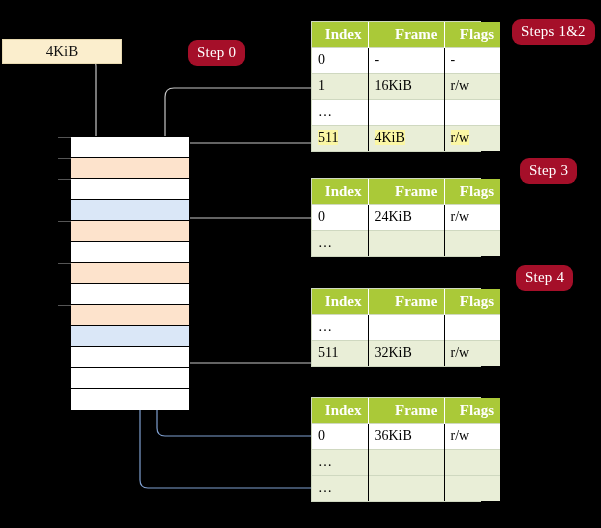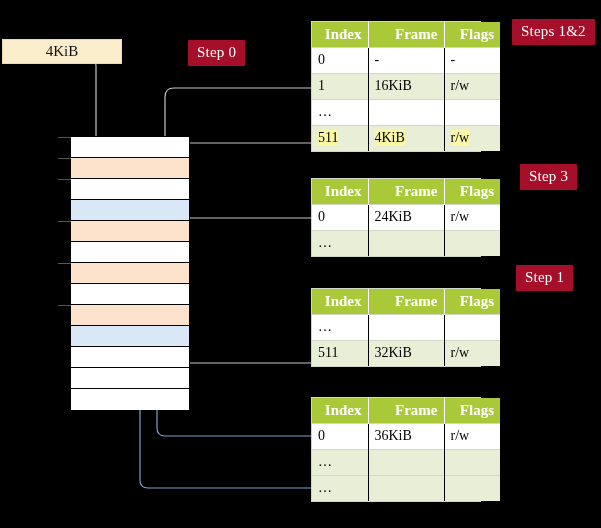--- a/index.html
+++ b/index.html
@@ -12,21 +12,21 @@
   #wires{position:absolute;left:0;top:0;width:601px;height:528px;pointer-events:none;}
 
   
   .badge{
     position:absolute;
     background:#a50f29;
     color:#fff;
     font-size:15px;
     line-height:1;
     padding:5px 9px 6px 9px;
-    border-radius:1px;
+    border-radius:9px;
     white-space:nowrap;
     letter-spacing:.2px;
   }
 
   
   .req-box{
     position:absolute;
     background:#fbeecd;
     border:1px solid #e7d9b0;
     color:#111;
@@ -277,17 +277,17 @@
               <td></td>
             </tr>
           </tbody>
         </table>
       </div>
     </div>
 
   <div id="badges-host">
       <div class="badge" style="left: 188px; top: 40px;">Step 0</div>
       <div class="badge" style="left: 512px; top: 19px;">Steps 1&amp;2</div>
-      <div class="badge" style="left: 520px; top: 164px;">Step 3</div>
-      <div class="badge" style="left: 516px; top: 265px;">Step 1</div>
+      <div class="badge" style="left: 520px; top: 158px;">Step 3</div>
+      <div class="badge" style="left: 516px; top: 265px;">Step 4</div>
     </div>
 
 </div>
 
 </body></html>

